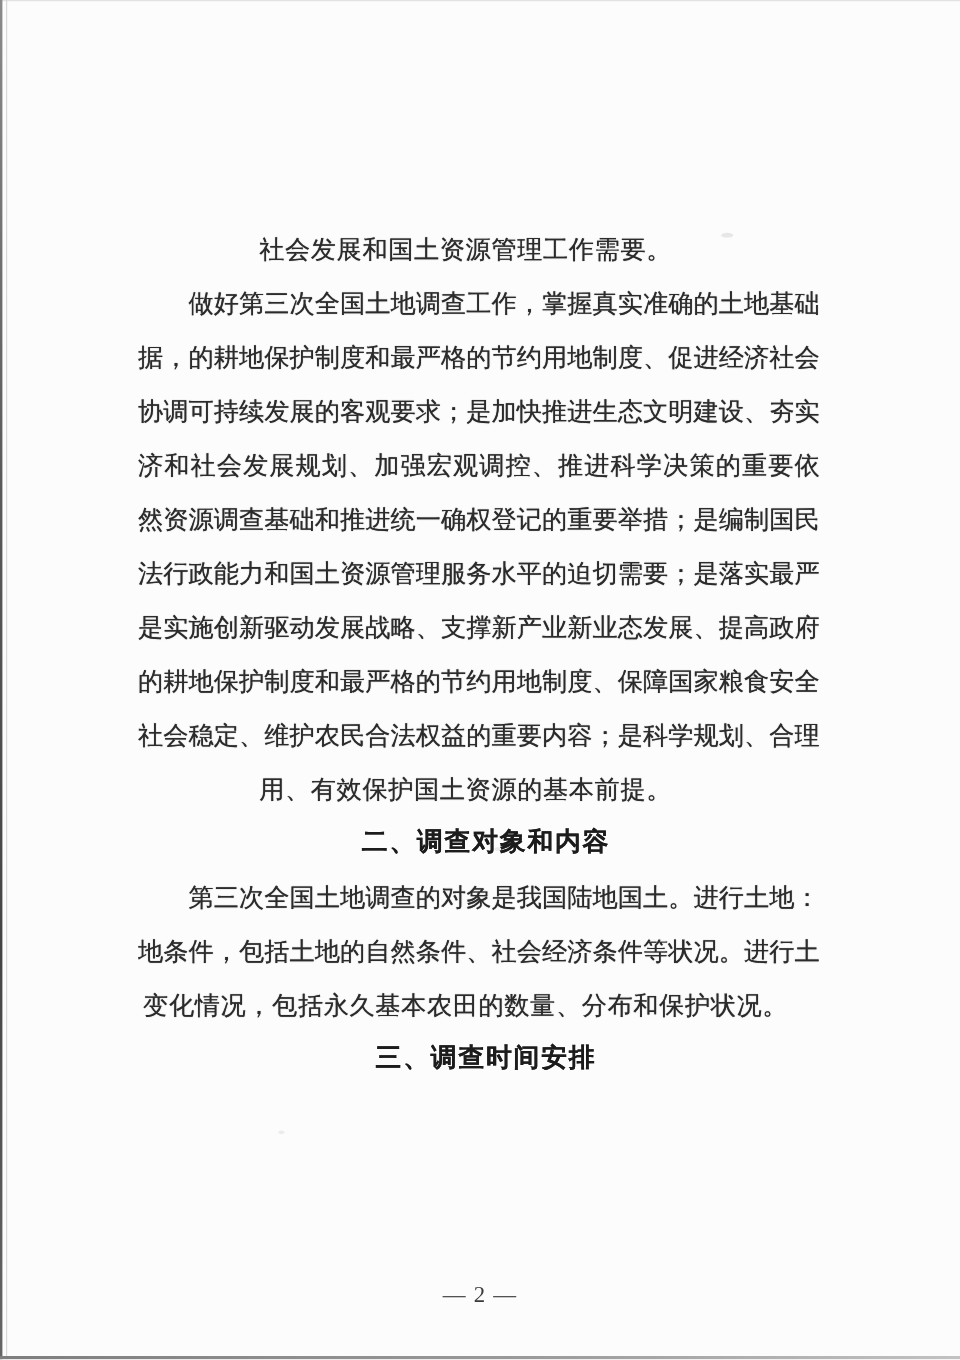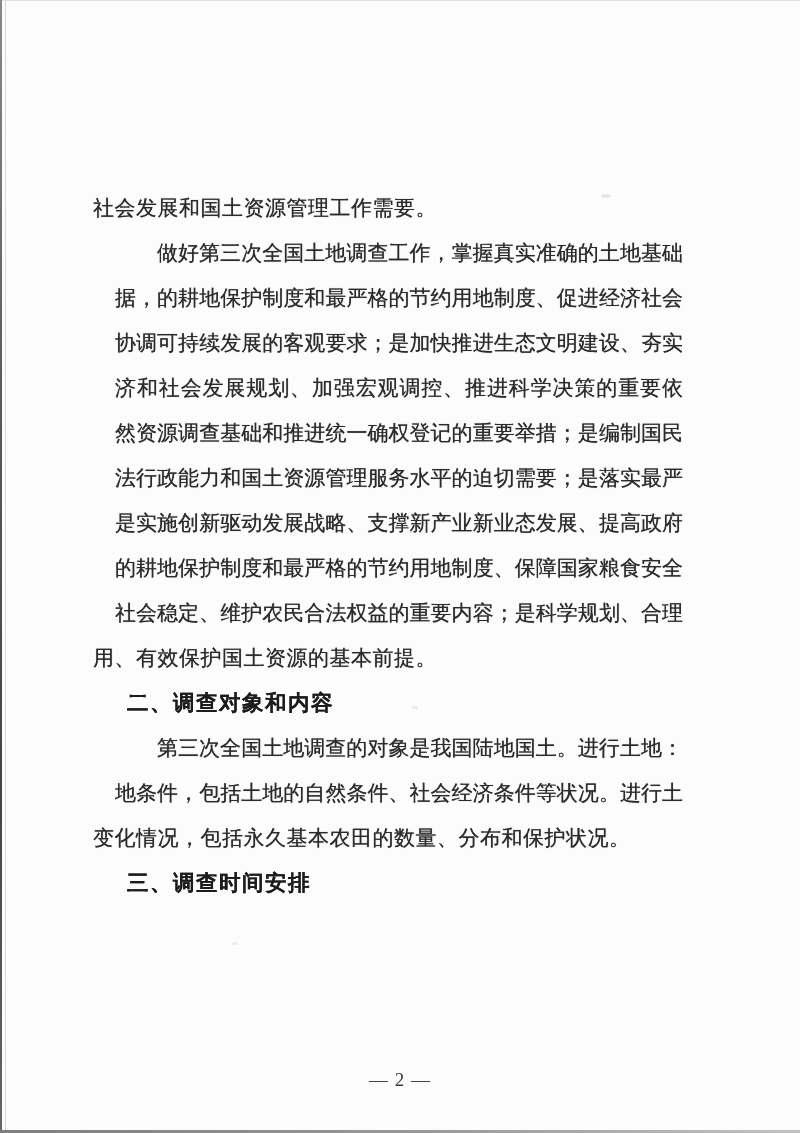--- a/index.html
+++ b/index.html
@@ -44,33 +44,34 @@
     width: 590px;
   }
   .line {
     height: 45px;
     line-height: 45px;
     font-size: 21px;
     color: #2b2b2b;
     letter-spacing: 0.5px;
     text-shadow: 0 0 0.7px rgba(45,45,45,0.85);
     overflow: hidden;
+    text-align: center;
   }
   .line.just {
     text-align: justify;
     text-align-last: justify;
     text-justify: inter-character;
     letter-spacing: 0;
     margin-left: 22px;
   }
   .line.indent {
     text-indent: 42px;
   }
   .line.heading {
-    font-family: Liberation Sans, sans-serif;
+    font-family: Liberation Mono, monospace;
     font-weight: 700;
     font-size: 21.5px;
     color: #1c1c1c;
     padding-left: 34px;
     letter-spacing: 1.5px;
     text-shadow: 0 0 0.5px rgba(20,20,20,0.9);
   }
   .page-number {
     position: absolute;
     left: 0; top: 1069px;

